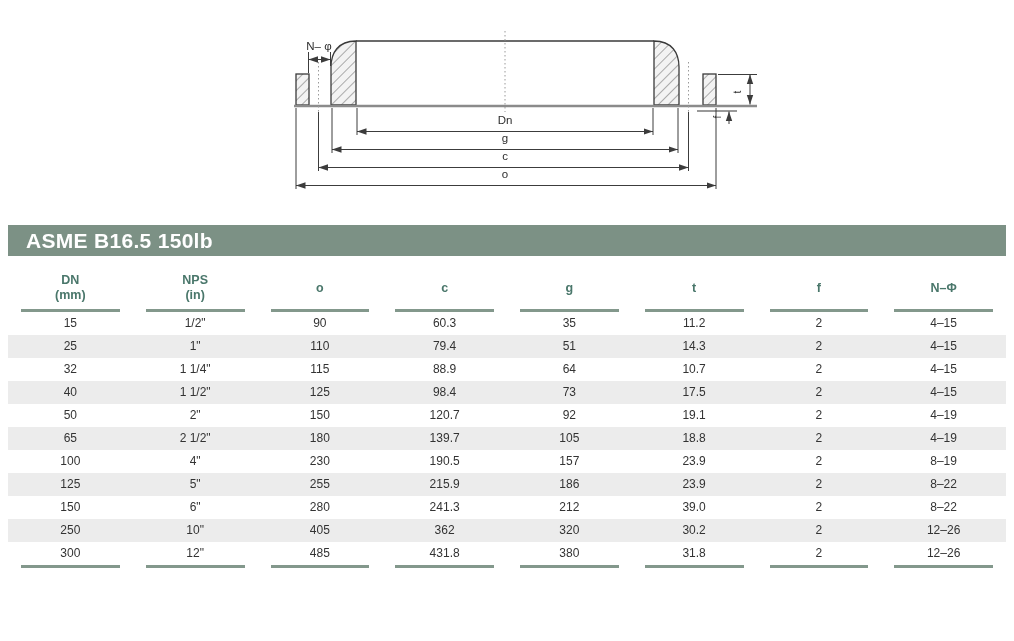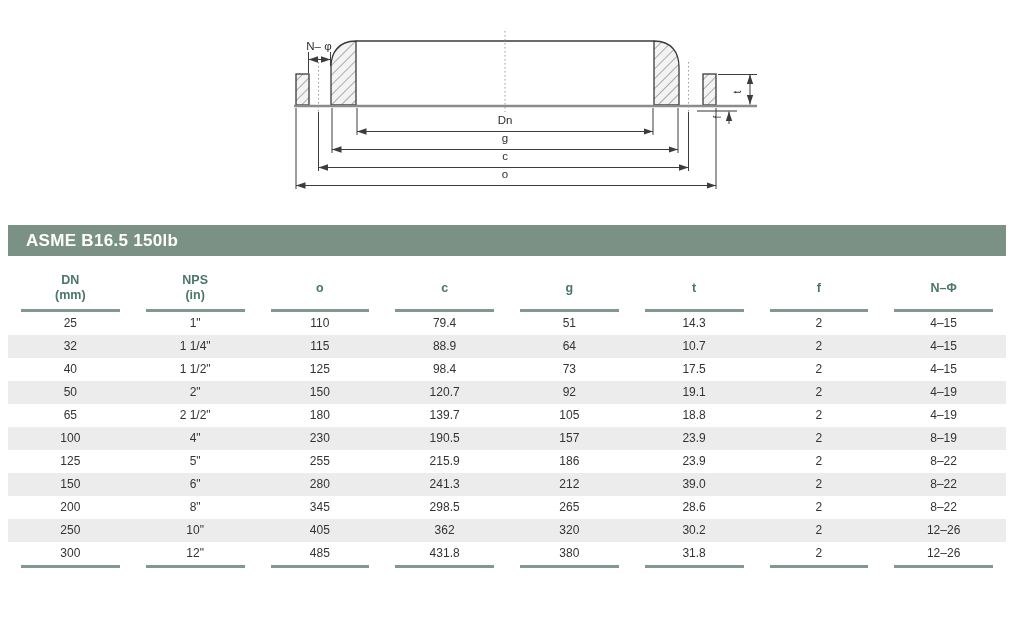--- a/index.html
+++ b/index.html
@@ -10,21 +10,21 @@
   .page{position:relative;width:1014px;height:641px;}
   
   .drawing{width:954px;height:225px;}
   .drawing svg{display:block;}
   
   .title-bar{
     margin:0 8px;height:31px;background:#7C9185;
     display:flex;align-items:center;box-sizing:border-box;padding-left:18px;
   }
   .title-bar span{
-    color:#ffffff;font-weight:bold;font-size:17px;letter-spacing:.3px;
+    color:#ffffff;font-weight:bold;font-size:21px;letter-spacing:.3px;
   }
   
   table{
     width:998px;margin:8px 8px 0 8px;border-collapse:collapse;table-layout:fixed;
   }
   thead th{padding:6px 0 0 0;vertical-align:top;font-weight:bold;}
   .hwrap{
     height:36px;display:flex;flex-direction:column;justify-content:center;
   }
   .h1,.h2{
@@ -172,20 +172,30 @@
           <div class="hwrap">
               <div class="h1">N–Φ</div>
               <div class="h2"></div>
             </div>
           <div class="rule"></div>
         </th>
       </tr>
     </thead>
     <tbody>
         <tr>
+    <td>15</td>
+    <td>1/2"</td>
+    <td>90</td>
+    <td>60.3</td>
+    <td>35</td>
+    <td>11.2</td>
+    <td>2</td>
+    <td>4–15</td>
+  </tr>
+        <tr>
     <td>25</td>
     <td>1"</td>
     <td>110</td>
     <td>79.4</td>
     <td>51</td>
     <td>14.3</td>
     <td>2</td>
     <td>4–15</td>
   </tr>
         <tr>
@@ -252,30 +262,20 @@
     <td>150</td>
     <td>6"</td>
     <td>280</td>
     <td>241.3</td>
     <td>212</td>
     <td>39.0</td>
     <td>2</td>
     <td>8–22</td>
   </tr>
         <tr>
-    <td>200</td>
-    <td>8"</td>
-    <td>345</td>
-    <td>298.5</td>
-    <td>265</td>
-    <td>28.6</td>
-    <td>2</td>
-    <td>8–22</td>
-  </tr>
-        <tr>
     <td>250</td>
     <td>10"</td>
     <td>405</td>
     <td>362</td>
     <td>320</td>
     <td>30.2</td>
     <td>2</td>
     <td>12–26</td>
   </tr>
         <tr>

